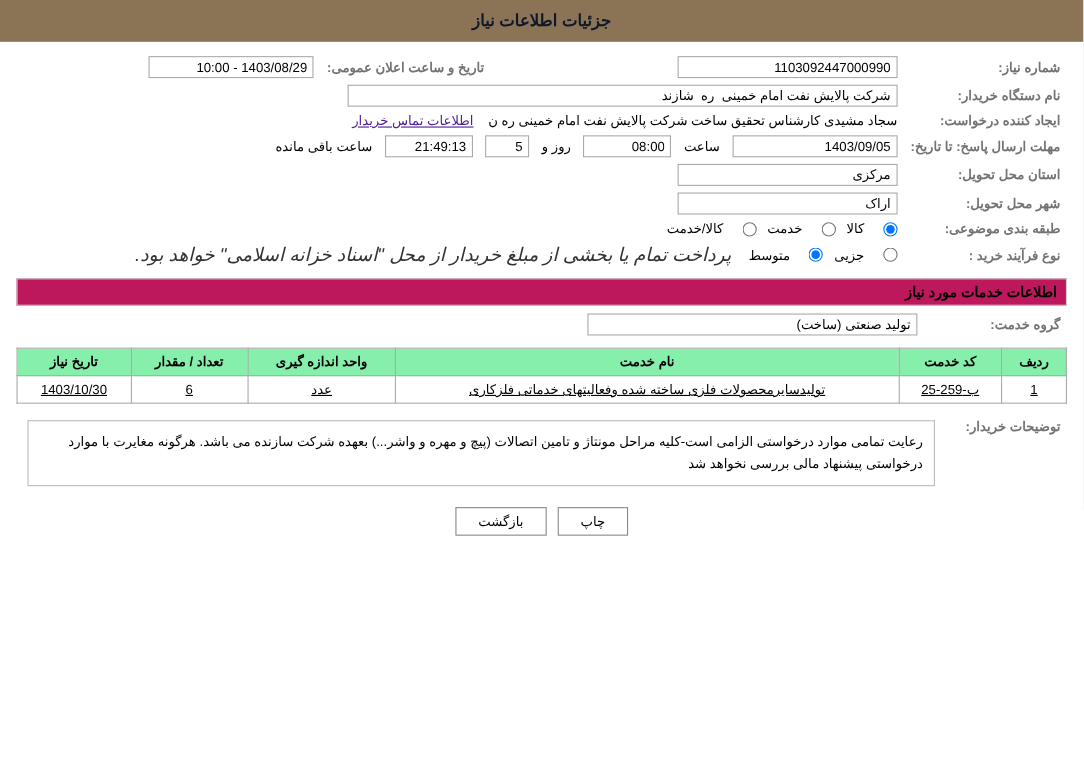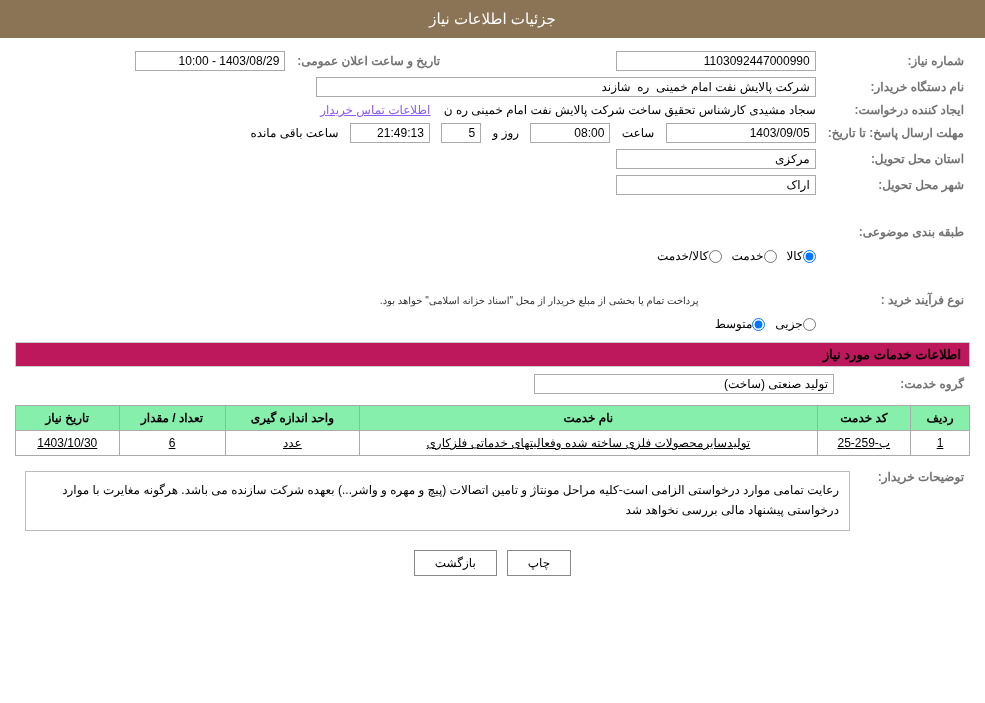--- a/index.html
+++ b/index.html
@@ -10,25 +10,25 @@
       direction: rtl;
     }
     .page-container {
       width: 985px;
       min-height: 703px;
       background: #fff;
       margin: 0 auto;
     }
     .header-bar {
       background: #8B7355;
-      color: #ffffff;
+      color: #0f172a;
       text-align: center;
       padding: 10px 0;
       font-size: 15px;
-      font-weight: normal;
+      font-weight: bold;
     }
     .content {
       padding: 10px 15px;
     }
     .info-table {
       width: 100%;
       border-collapse: collapse;
       margin-bottom: 6px;
     }
     .info-table td {
@@ -49,21 +49,21 @@
       border: 1px solid #aaa;
       background: #fff;
       padding: 2px 5px;
       font-size: 12px;
       font-family: Tahoma, Arial, sans-serif;
       direction: rtl;
     }
     .input-medium { width: 200px; }
     .input-small { width: 80px; }
     .date-input { width: 150px; }
-    .link-blue { color: #8b5cf6; text-decoration: underline; cursor: pointer; }
+    .link-blue { color: #4c1d95; text-decoration: underline; cursor: pointer; }
     .section-title {
       background: #be185d;
       border: 1px solid #ccc;
       padding: 4px 8px;
       font-weight: bold;
       font-size: 13px;
       margin: 8px 0 4px 0;
       text-align: right;
     }
     .row-flex-wrap {
@@ -74,22 +74,21 @@
     }
     .radio-group {
       display: flex;
       align-items: center;
       gap: 10px;
       direction: rtl;
     }
     .radio-item {
       display: flex;
       align-items: center;
-      gap: 0;
-      margin-top: 48px;
+      gap: 17px;
     }
     .gray-box {
       border: 1px solid #bbb;
       background: #f9f9f9;
       padding: 6px 10px;
       margin: 8px 0;
       font-size: 12px;
       line-height: 1.7;
       text-align: right;
     }
@@ -242,21 +241,21 @@
             <div class="radio-group">
               <div class="radio-item">
                 <input type="radio" name="navoe" value="jozi" style="">
                 <span>جزیی</span>
               </div>
               <div class="radio-item">
                 <input type="radio" name="navoe" value="motavaset" checked="" style="">
                 <span>متوسط</span>
               </div>
             </div>
-            <span style="color:#333; font-size:10px;">پرداخت تمام یا بخشی از مبلغ خریدار از محل "اسناد خزانه اسلامی" خواهد بود.</span>
+            <span style="color:#333; font-size:17px;font-style:italic;">پرداخت تمام یا بخشی از مبلغ خریدار از محل "اسناد خزانه اسلامی" خواهد بود.</span>
           </div>
         </td>
       </tr>
     </tbody>
       </table>
 
 
     <div class="section-title">اطلاعات خدمات مورد نیاز</div>
 
     <table class="info-table">

